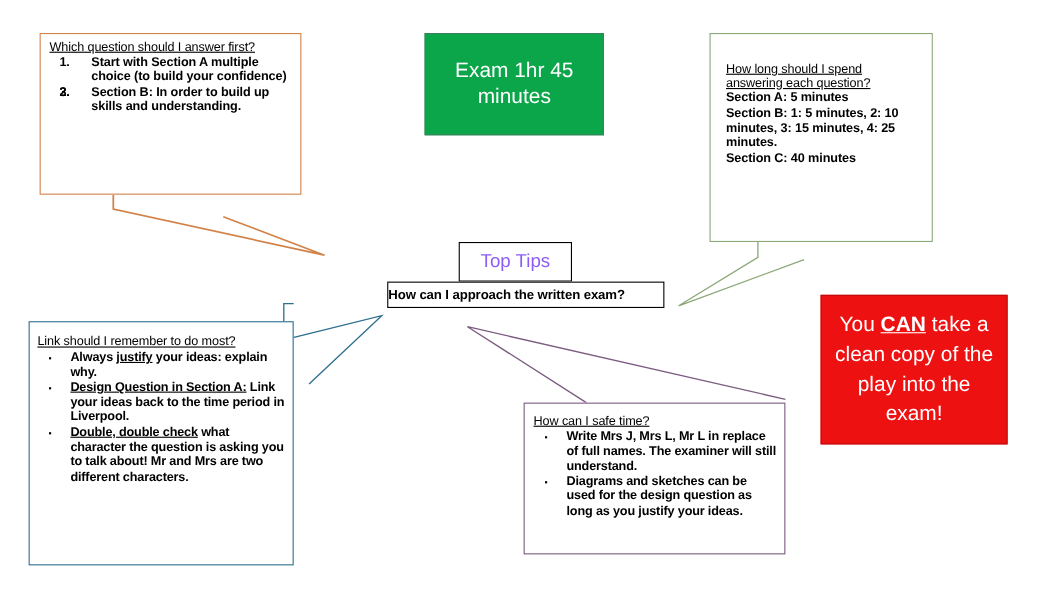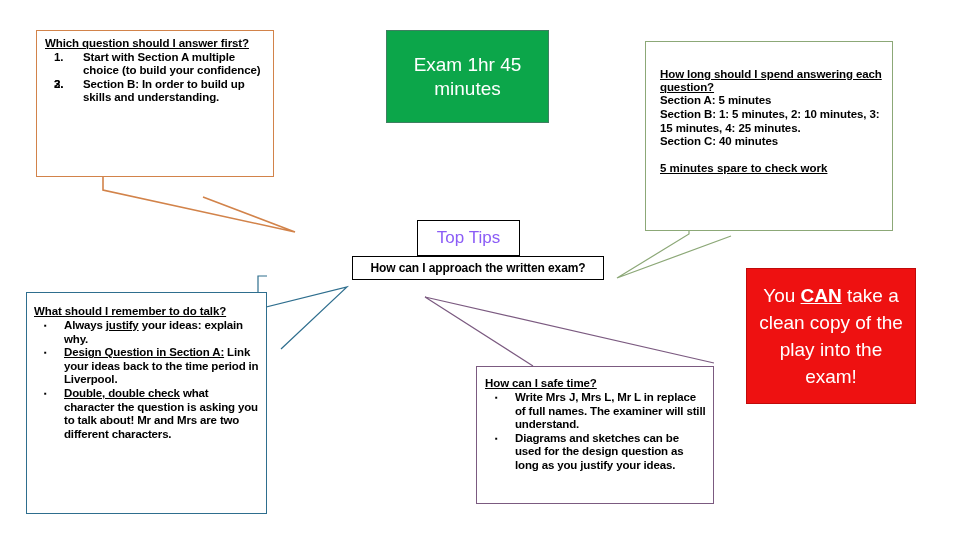--- a/index.html
+++ b/index.html
@@ -16,21 +16,21 @@
   .box{position:absolute;box-sizing:border-box;}
 
   
   #callout-first-question{
     left:36px;top:30px;width:238px;height:147px;
     border:1.5px solid #D2834A;
     background:#ffffff;
     padding:6px 8px 4px 8px;
   }
   .hdr{
-    font-weight:bold;text-decoration:underline;
+    font-weight:normal;text-decoration:underline;
     font-size:11.5px;color:#000;line-height:13px;letter-spacing:-0.1px;
   }
   ol.numlist{margin:1px 0 0 0;padding:0;list-style:none;}
   ol.numlist li{
     font-size:11.5px;font-weight:bold;color:#000;line-height:13.4px;
     position:relative;padding-left:38px;margin-bottom:0px;letter-spacing:-0.1px;
   }
   ol.numlist li .num{position:absolute;left:9px;top:0;font-weight:bold;}
 
   
@@ -38,42 +38,41 @@
     left:386px;top:30px;width:163px;height:93px;
     background:#0CA64A;border:1px solid #3f7f61;
     display:flex;align-items:center;justify-content:center;text-align:center;
   }
   #box-exam-duration .txt{
     color:#ffffff;font-size:19px;line-height:24px;font-weight:400;
   }
 
   
   #callout-timing{
-    left:645px;top:30px;width:248px;height:190px;
+    left:645px;top:30px;width:203px;height:190px;
     border:1.2px solid #8CA877;background:#ffffff;
     padding:26px 10px 6px 14px;
-    margin-top:11px;
   }
   .body-line{
     font-size:11.5px;font-weight:bold;color:#000;line-height:13.8px;letter-spacing:-0.1px;
   }
   .spare{margin-top:13px;font-size:11.5px;font-weight:bold;color:#000;text-decoration:underline;}
 
   
   #box-top-tips{
     left:417px;top:220px;width:103px;height:36px;
     border:1.6px solid #000;background:#ffffff;
     display:flex;align-items:center;justify-content:center;
   }
   #box-top-tips .txt{font-size:17px;color:#8b5cf6;}
 
   #box-approach-question{
     left:352px;top:256px;width:252px;height:24px;
     border:1.8px solid #000;background:#ffffff;
-    display:flex;align-items:center;justify-content:center;
+    display:flex;align-items:center;
   }
   #box-approach-question .txt{font-size:12px;font-weight:bold;color:#000;letter-spacing:-0.1px;}
 
   
   #callout-remember{
     left:26px;top:292px;width:241px;height:222px;
     border:1.3px solid #2E6E8E;background:#ffffff;
     padding:12px 6px 4px 7px;
   }
   ul.bullets{margin:1px 0 0 0;padding:0;list-style:none;}
@@ -136,33 +135,32 @@
 
   <div class="box" id="box-exam-duration">
     <span class="txt">Exam 1hr 45 minutes</span>
   </div>
 
   <div class="box" id="callout-timing">
     <div class="hdr">How long should I spend answering each question?</div>
     <div class="body-line">Section A: 5 minutes</div>
     <div class="body-line">Section B: 1: 5 minutes, 2: 10 minutes, 3: 15 minutes, 4: 25 minutes.</div>
     <div class="body-line">Section C: 40 minutes</div>
-    <div class="spare">5 minutes spare to check work</div>
   </div>
 
   <div class="box" id="box-top-tips">
     <span class="txt">Top Tips</span>
   </div>
 
   <div class="box" id="box-approach-question">
     <span class="txt">How can I approach the written exam?</span>
   </div>
 
   <div class="box" id="callout-remember">
-    <div class="hdr">What should I remember to do talk?</div>
+    <div class="hdr">Link should I remember to do most?</div>
     <ul class="bullets">
       <li>
         <span class="bul">▪</span>
         <span>Always </span><span class="u">justify</span><span> your ideas: explain why.</span>
       </li>
       <li>
         <span class="bul">▪</span>
         <span class="u">Design Question in Section A:</span><span> Link your ideas back to the time period in Liverpool.</span>
       </li>
       <li>

